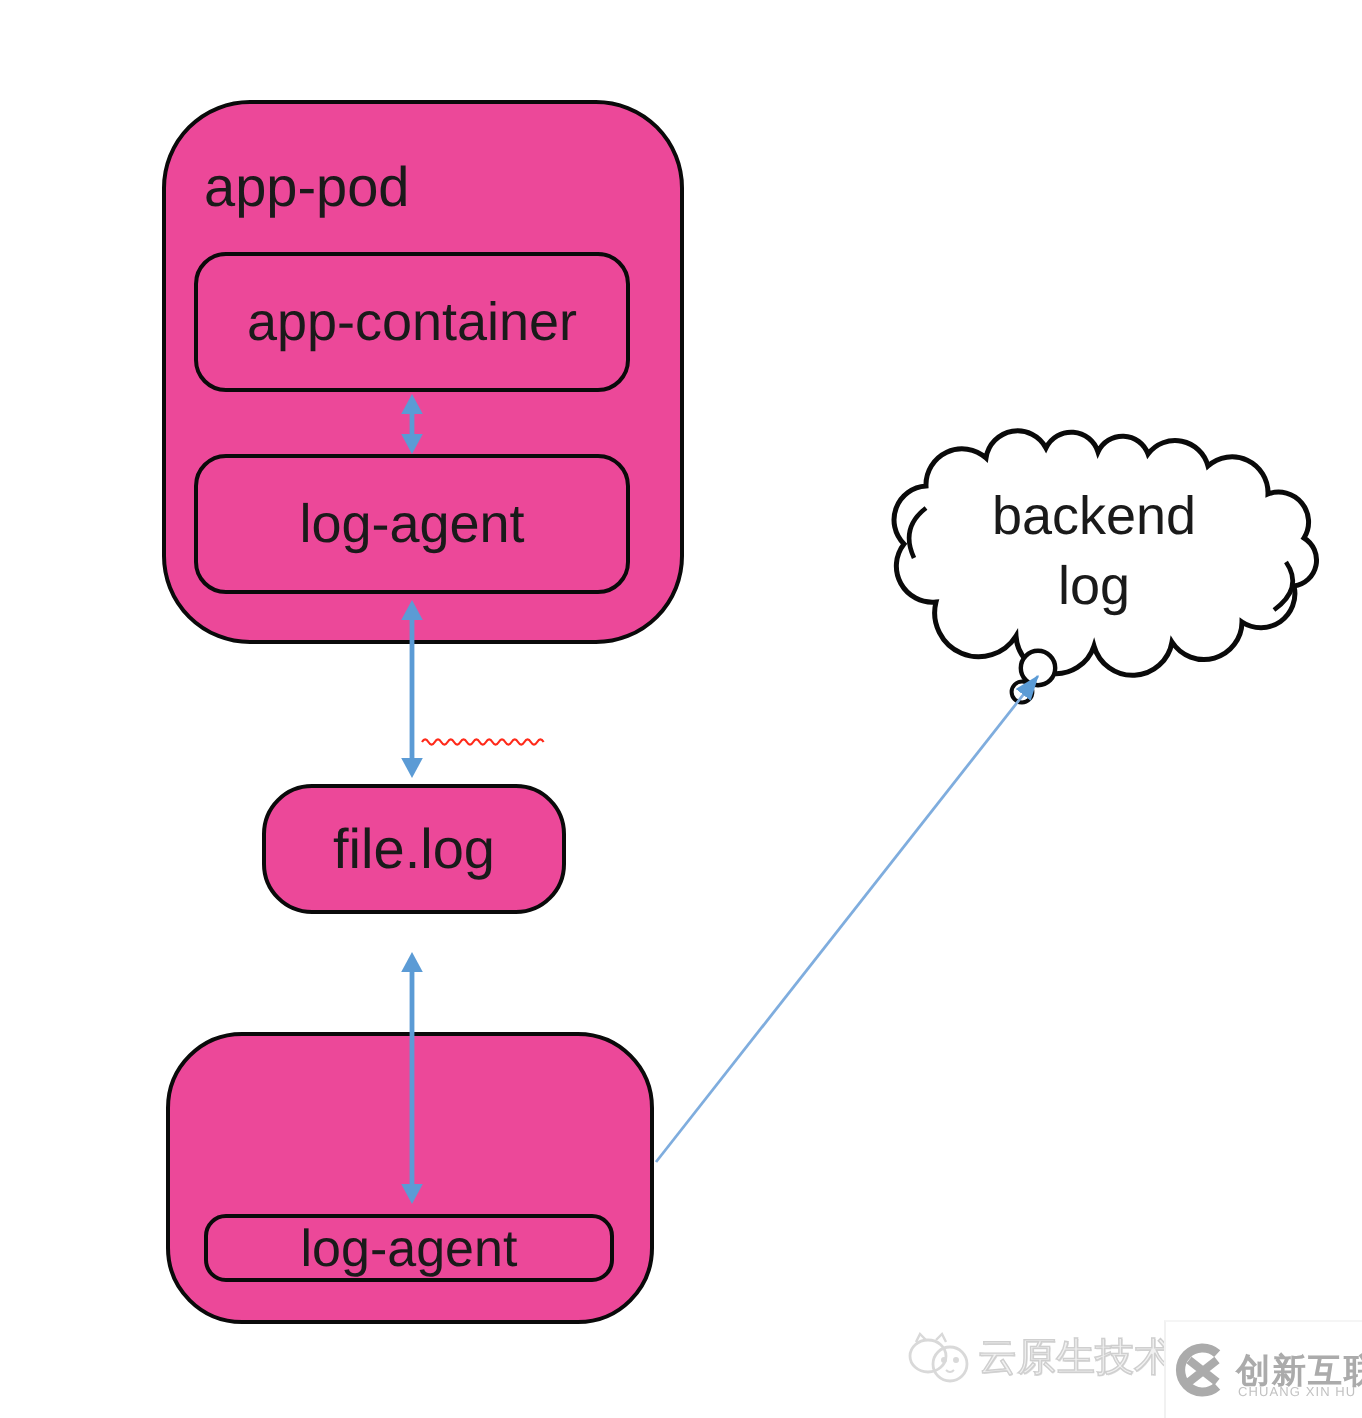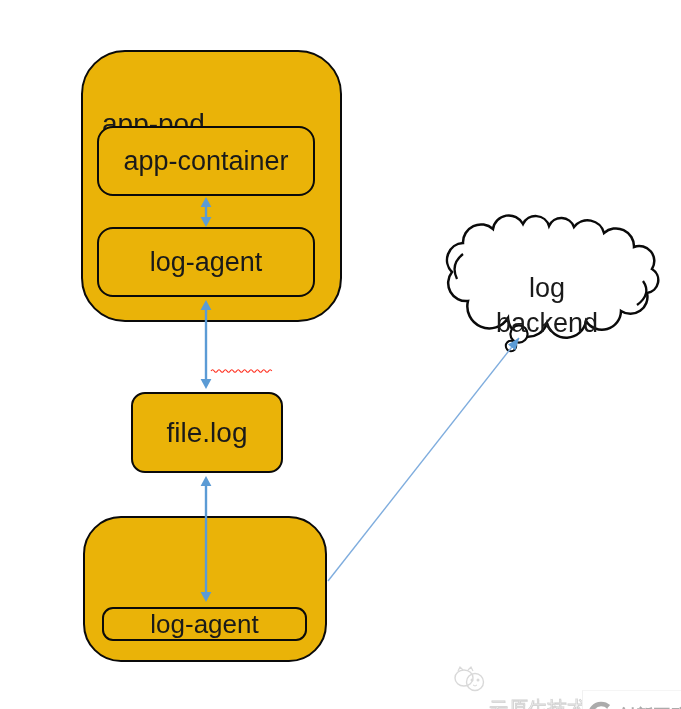--- a/index.html
+++ b/index.html
@@ -1,35 +1,35 @@
 <!DOCTYPE html>
 <html><head>
 <meta charset="utf-8">
 <style>
   html,body{margin:0;padding:0;background:#fff;}
   #canvas{
     position:relative;width:681px;height:709px;background:#ffffff;overflow:hidden;
     font-family:"Liberation Sans",sans-serif;color:#1a1a1a;
   }
-  .abs{position:absolute;margin-top:30px;}
+  .abs{position:absolute;}
   svg.layer{position:absolute;left:0;top:0;pointer-events:none;}
   #base-layer{z-index:0;}
   #top-layer{z-index:6;}
 
-  .shape{position:absolute;border:2.5px solid #0a0a0a;background:#eab308;box-sizing:border-box;}
+  .shape{position:absolute;border:2.5px solid #0a0a0a;background:#ec4899;box-sizing:border-box;}
   .centered{display:flex;align-items:center;justify-content:center;}
 
   #app-pod{left:81px;top:50px;width:261px;height:272px;border-radius:44px;z-index:1;}
   #app-pod-label{left:102px;top:78px;font-size:28px;z-index:2;}
   #app-container{left:97px;top:126px;width:218px;height:70px;border-radius:16px;font-size:27px;z-index:2;}
   #log-agent-top{left:97px;top:227px;width:218px;height:70px;border-radius:16px;font-size:27px;z-index:2;}
 
   #stdin-label{left:211px;top:341px;font-size:27px;z-index:2;}
 
-  #file-log{left:131px;top:392px;width:152px;height:81px;border-radius:14px;font-size:28px;z-index:1;}
+  #file-log{left:131px;top:392px;width:152px;height:65px;border-radius:25px;font-size:28px;z-index:1;}
 
   #log-pod{left:83px;top:516px;width:244px;height:146px;border-radius:38px;z-index:1;}
   #log-pod-label{left:102px;top:532px;font-size:28px;z-index:2;}
   #log-agent-bottom{left:102px;top:607px;width:205px;height:34px;border-radius:11px;font-size:26px;z-index:2;}
 
   #cloud-label{left:458px;top:241px;width:178px;text-align:center;font-size:27px;line-height:35px;z-index:2;}
 
   #wm-text{
     left:489px;top:665px;font-size:19.5px;z-index:3;white-space:nowrap;
     color:#f1f1f1;-webkit-text-stroke:0.7px #cfcfcf;
@@ -73,22 +73,22 @@
   <div id="file-log" class="shape centered">
     <span>file.log</span>
   </div>
 
   <div id="log-pod" class="shape"></div>
   <div id="log-agent-bottom" class="shape centered">
     <span>log-agent</span>
   </div>
 
   <div id="cloud-label" class="abs">
+    <div>backend</div>
     <div>log</div>
-    <div>backend</div>
   </div>
 
   <div id="wm-text" class="abs">云原生技术社区</div>
 
   <div id="brand-block" class="abs">
     <svg id="brand-icon" width="31" height="30" viewBox="0 0 31 30">
       <path d="M22.6,5.8 A11,11 0 1 0 22.6,22.2" fill="none" stroke="#ababab" stroke-width="4.6"></path>
       <path d="M8.5,9 L22.5,20 M22.5,9 L8.5,20" fill="none" stroke="#ababab" stroke-width="4.2"></path>
     </svg>
     <div id="brand-name">创新互联</div>

